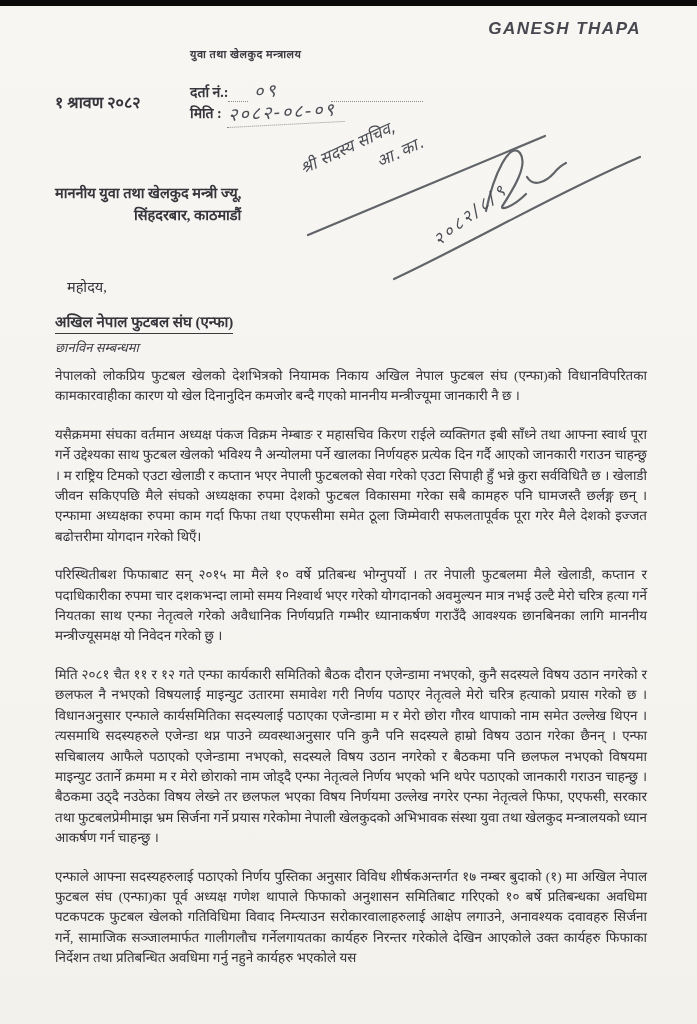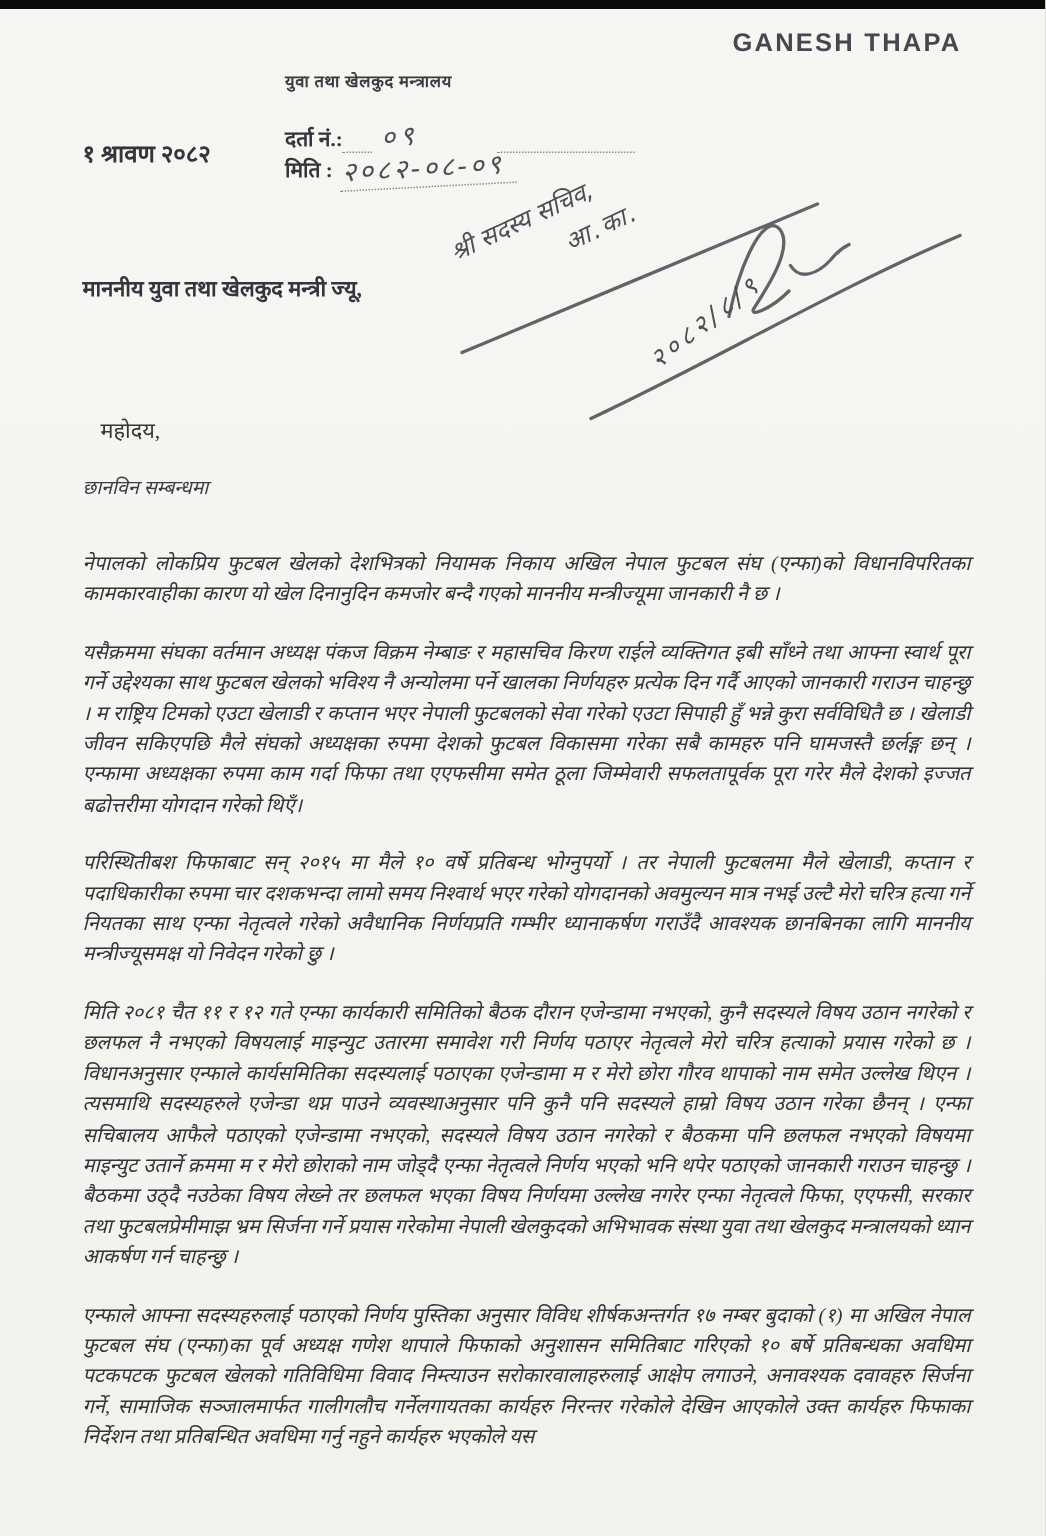--- a/index.html
+++ b/index.html
@@ -7,21 +7,21 @@
     position:relative; width:697px; height:1024px; overflow:hidden;
     background:linear-gradient(180deg,#f8f6f3 0%, #f6f4f0 55%, #f3f1ec 100%);
     font-family:"Liberation Serif","DejaVu Serif",serif;
     color:#35353b;
   }
   .top-bar { position:absolute; top:0; left:0; width:697px; height:6px; background:#0b0b0b; }
 
   .sender-name {
     position:absolute; top:19px; right:56px;
     font-family:"Liberation Sans","DejaVu Sans",sans-serif;
-    font-weight:bold; font-size:17px;
+    font-style:italic; font-weight:bold; font-size:17px;
     letter-spacing:1.5px; color:#47474f;
   }
 
   .ministry {
     position:absolute; top:46px; left:190px;
     font-size:11px; font-weight:bold; color:#3a3a40; letter-spacing:.5px;
   }
 
   .reg-line { position:absolute; top:78px; left:190px; font-size:14px; font-weight:600; white-space:nowrap; }
   .date-line { position:absolute; top:99px; left:190px; font-size:14px; font-weight:600; white-space:nowrap; }
@@ -59,21 +59,21 @@
   .subject-main {
     font-size:15px; font-weight:bold;
     border-bottom:1.5px solid #3a3a40; padding-bottom:2px; display:inline-block;
   }
   .subject-sub { font-size:13px; font-style:italic; margin-top:4px; color:#3c3c42; }
 
   .body-text {
     position:absolute; top:366px; left:55px; width:592px;
     font-size:13.4px; line-height:20.4px; text-align:justify; color:#323238;
   }
-  .body-text p { margin:0 0 18px 0;font-style:italic; }
+  .body-text p { margin:0 0 18px 0; }
 </style>
 </head>
 <body>
 
 <div class="page">
 
   <div class="top-bar"></div>
 
   <div class="sender-name">GANESH THAPA</div>
 
@@ -85,40 +85,42 @@
   </div>
 
   <div class="date-line">
     <span>मिति :</span><span class="hand hw-date-top">२०८२-०८-०९</span>
   </div>
 
   <div class="letter-date">१ श्रावण २०८२</div>
 
   <div class="recipient">
     <div>माननीय युवा तथा खेलकुद मन्त्री ज्यू,</div>
+    <div>सिंहदरबार, काठमाडौं</div>
   </div>
 
   <div class="hw-note hand">
     <div>श्री सदस्य सचिव,</div>
     <div class="l2">आ.का.</div>
   </div>
 
   <svg class="signature-svg" width="350" height="180" viewBox="0 0 350 180">
     <g fill="none" stroke="#50555b" stroke-width="2.2" stroke-linecap="round" opacity="0.9">
       <path d="M8 120 C 85 88, 170 52, 245 21"></path>
       <path d="M186 96 C 194 58, 210 26, 220 38 C 229 50, 212 76, 203 90 C 198 97, 213 92, 226 79 M227 62 C 233 72, 245 68, 254 58 C 258 53, 262 50, 266 48"></path>
       <path d="M94 164 C 175 126, 258 77, 340 42"></path>
     </g>
   </svg>
 
   <div class="hw-note-date hand">२०८२/८/९</div>
 
   <div class="salutation">महोदय,</div>
 
   <div class="subject">
+    <div class="subject-main">अखिल नेपाल फुटबल संघ (एन्फा)</div>
     <div class="subject-sub">छानविन सम्बन्धमा</div>
   </div>
 
   <div class="body-text">
     <p>नेपालको लोकप्रिय फुटबल खेलको देशभित्रको नियामक निकाय अखिल नेपाल फुटबल संघ (एन्फा)को विधानविपरितका कामकारवाहीका कारण यो खेल दिनानुदिन कमजोर बन्दै गएको माननीय मन्त्रीज्यूमा जानकारी नै छ ।</p>
     <p>यसैक्रममा संघका वर्तमान अध्यक्ष पंकज विक्रम नेम्बाङ र महासचिव किरण राईले व्यक्तिगत इबी साँध्ने तथा आफ्ना स्वार्थ पूरा गर्ने उद्देश्यका साथ फुटबल खेलको भविश्य नै अन्योलमा पर्ने खालका निर्णयहरु प्रत्येक दिन गर्दै आएको जानकारी गराउन चाहन्छु । म राष्ट्रिय टिमको एउटा खेलाडी र कप्तान भएर नेपाली फुटबलको सेवा गरेको एउटा सिपाही हुँ भन्ने कुरा सर्वविधितै छ । खेलाडी जीवन सकिएपछि मैले संघको अध्यक्षका रुपमा देशको फुटबल विकासमा गरेका सबै कामहरु पनि घामजस्तै छर्लङ्ग छन् । एन्फामा अध्यक्षका रुपमा काम गर्दा फिफा तथा एएफसीमा समेत ठूला जिम्मेवारी सफलतापूर्वक पूरा गरेर मैले देशको इज्जत बढोत्तरीमा योगदान गरेको थिएँ।</p>
     <p>परिस्थितीबश फिफाबाट सन् २०१५ मा मैले १० वर्षे प्रतिबन्ध भोग्नुपर्यो । तर नेपाली फुटबलमा मैले खेलाडी, कप्तान र पदाधिकारीका रुपमा चार दशकभन्दा लामो समय निश्वार्थ भएर गरेको योगदानको अवमुल्यन मात्र नभई उल्टै मेरो चरित्र हत्या गर्ने नियतका साथ एन्फा नेतृत्वले गरेको अवैधानिक निर्णयप्रति गम्भीर ध्यानाकर्षण गराउँदै आवश्यक छानबिनका लागि माननीय मन्त्रीज्यूसमक्ष यो निवेदन गरेको छु ।</p>
     <p>मिति २०८१ चैत ११ र १२ गते एन्फा कार्यकारी समितिको बैठक दौरान एजेन्डामा नभएको, कुनै सदस्यले विषय उठान नगरेको र छलफल नै नभएको विषयलाई माइन्युट उतारमा समावेश गरी निर्णय पठाएर नेतृत्वले मेरो चरित्र हत्याको प्रयास गरेको छ । विधानअनुसार एन्फाले कार्यसमितिका सदस्यलाई पठाएका एजेन्डामा म र मेरो छोरा गौरव थापाको नाम समेत उल्लेख थिएन । त्यसमाथि सदस्यहरुले एजेन्डा थप्न पाउने व्यवस्थाअनुसार पनि कुनै पनि सदस्यले हाम्रो विषय उठान गरेका छैनन् । एन्फा सचिबालय आफैले पठाएको एजेन्डामा नभएको, सदस्यले विषय उठान नगरेको र बैठकमा पनि छलफल नभएको विषयमा माइन्युट उतार्ने क्रममा म र मेरो छोराको नाम जोड्दै एन्फा नेतृत्वले निर्णय भएको भनि थपेर पठाएको जानकारी गराउन चाहन्छु । बैठकमा उठ्दै नउठेका विषय लेख्ने तर छलफल भएका विषय निर्णयमा उल्लेख नगरेर एन्फा नेतृत्वले फिफा, एएफसी, सरकार तथा फुटबलप्रेमीमाझ भ्रम सिर्जना गर्ने प्रयास गरेकोमा नेपाली खेलकुदको अभिभावक संस्था युवा तथा खेलकुद मन्त्रालयको ध्यान आकर्षण गर्न चाहन्छु ।</p>
     <p>एन्फाले आफ्ना सदस्यहरुलाई पठाएको निर्णय पुस्तिका अनुसार विविध शीर्षकअन्तर्गत १७ नम्बर बुदाको (१) मा अखिल नेपाल फुटबल संघ (एन्फा)का पूर्व अध्यक्ष गणेश थापाले फिफाको अनुशासन समितिबाट गरिएको १० बर्षे प्रतिबन्धका अवधिमा पटकपटक फुटबल खेलको गतिविधिमा विवाद निम्त्याउन सरोकारवालाहरुलाई आक्षेप लगाउने, अनावश्यक दवावहरु सिर्जना गर्ने, सामाजिक सञ्जालमार्फत गालीगलौच गर्नेलगायतका कार्यहरु निरन्तर गरेकोले देखिन आएकोले उक्त कार्यहरु फिफाका निर्देशन तथा प्रतिबन्धित अवधिमा गर्नु नहुने कार्यहरु भएकोले यस</p>
   </div>

